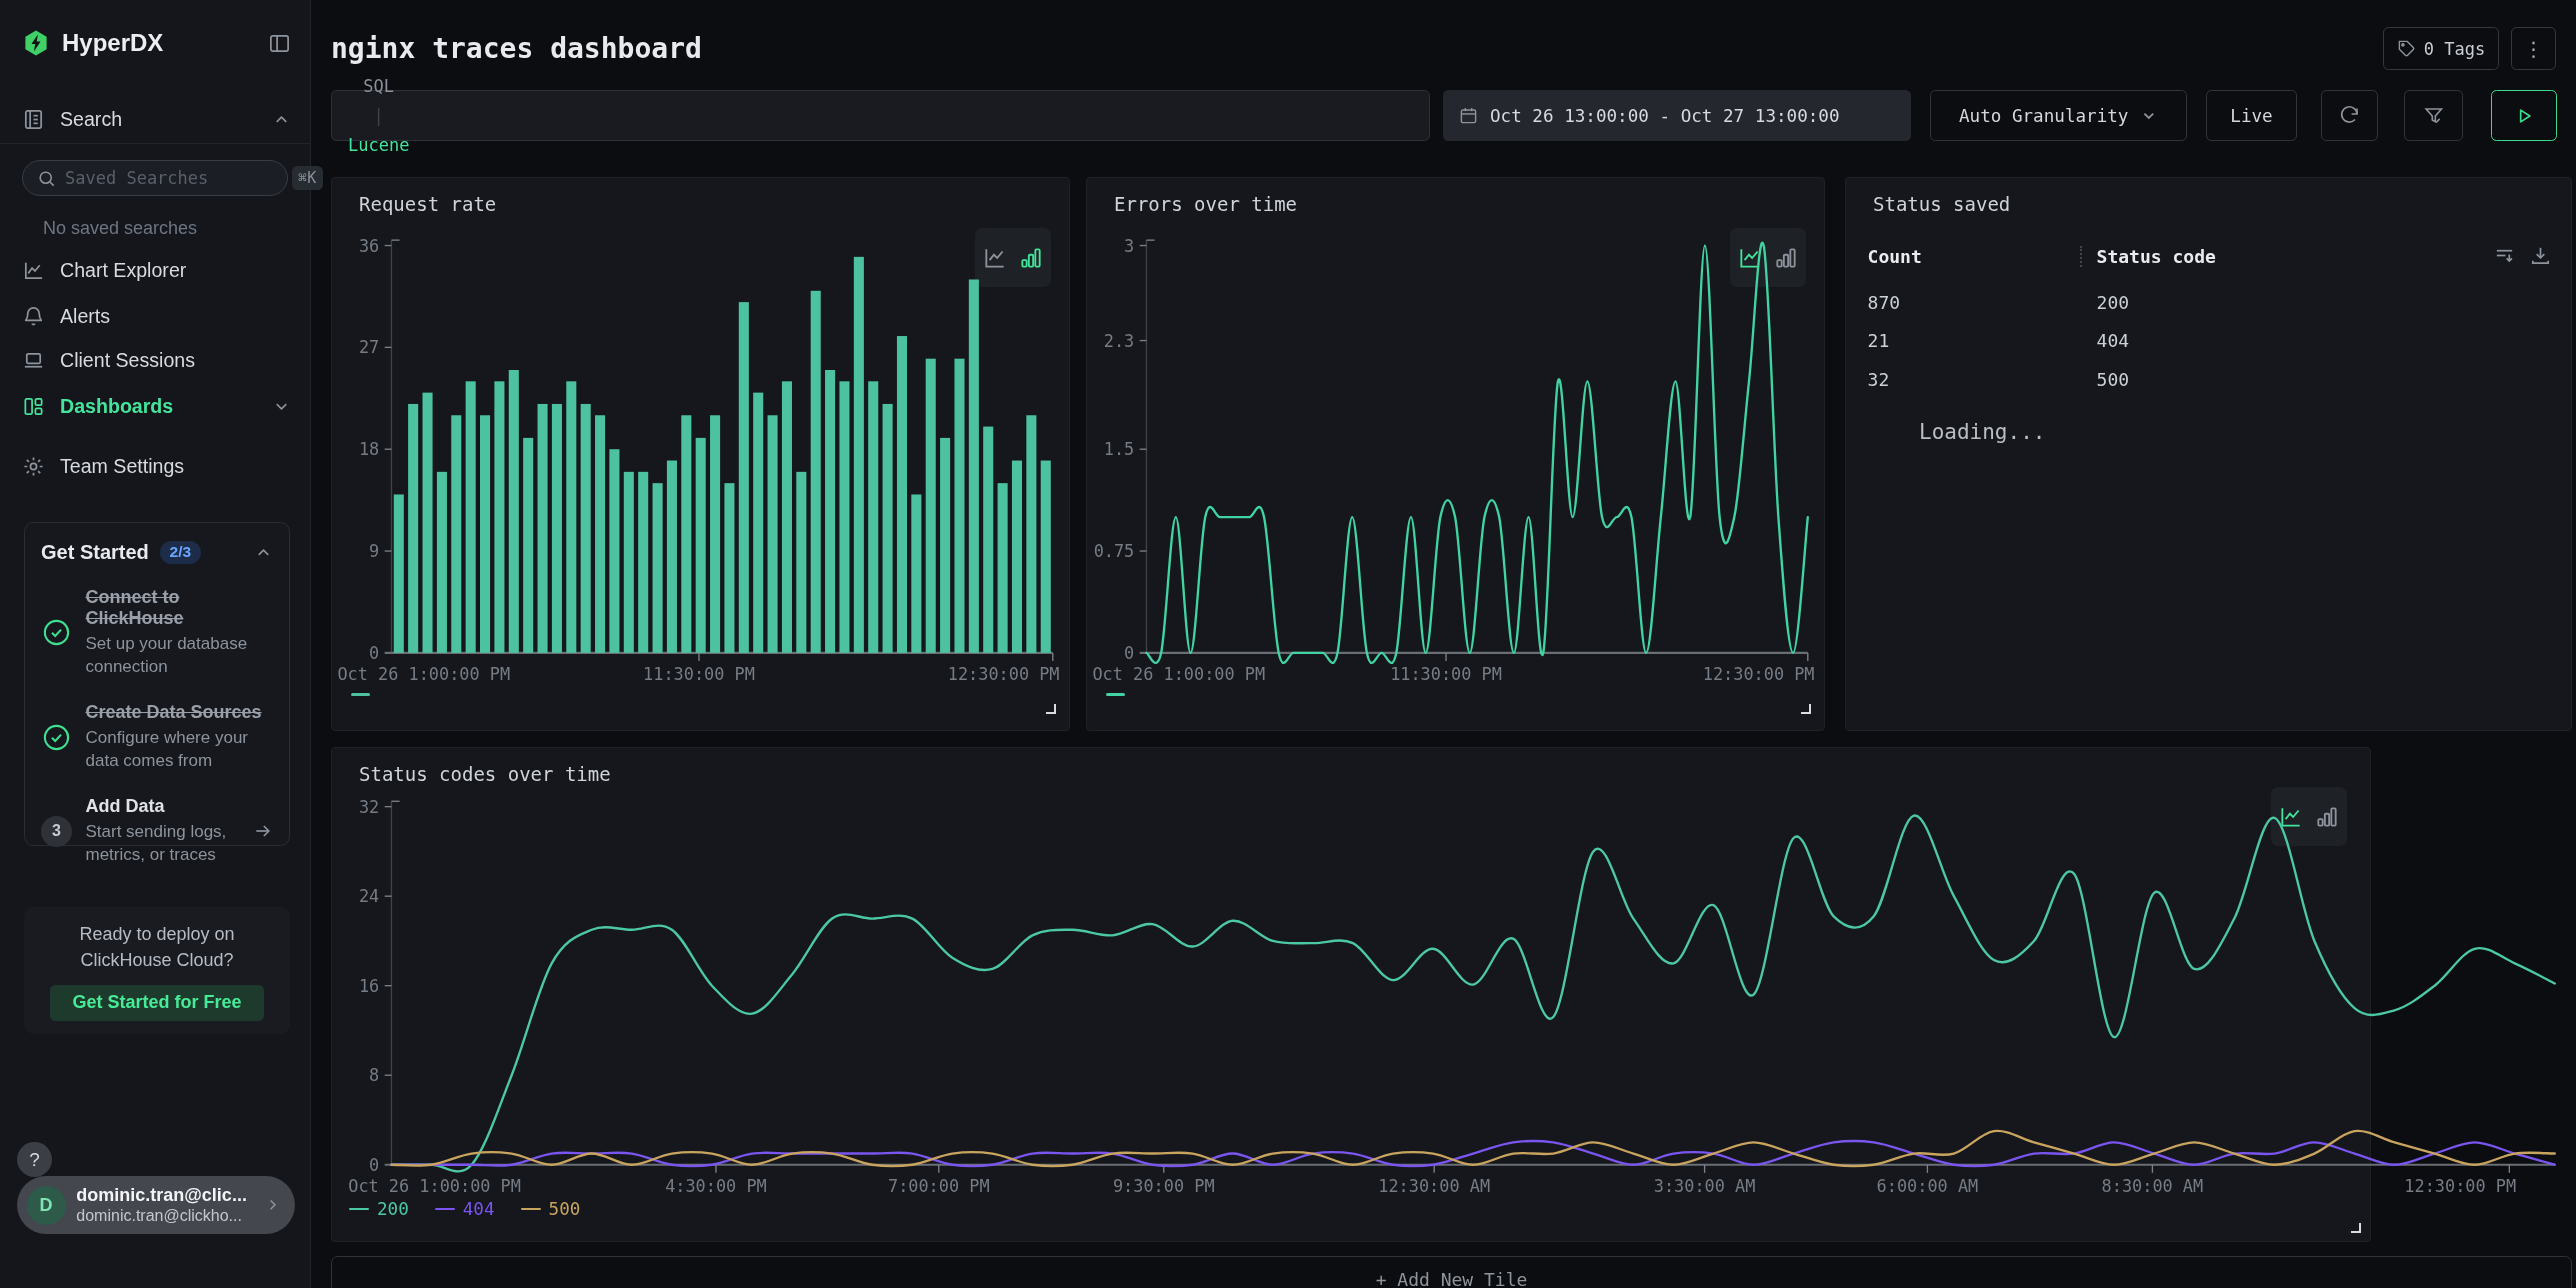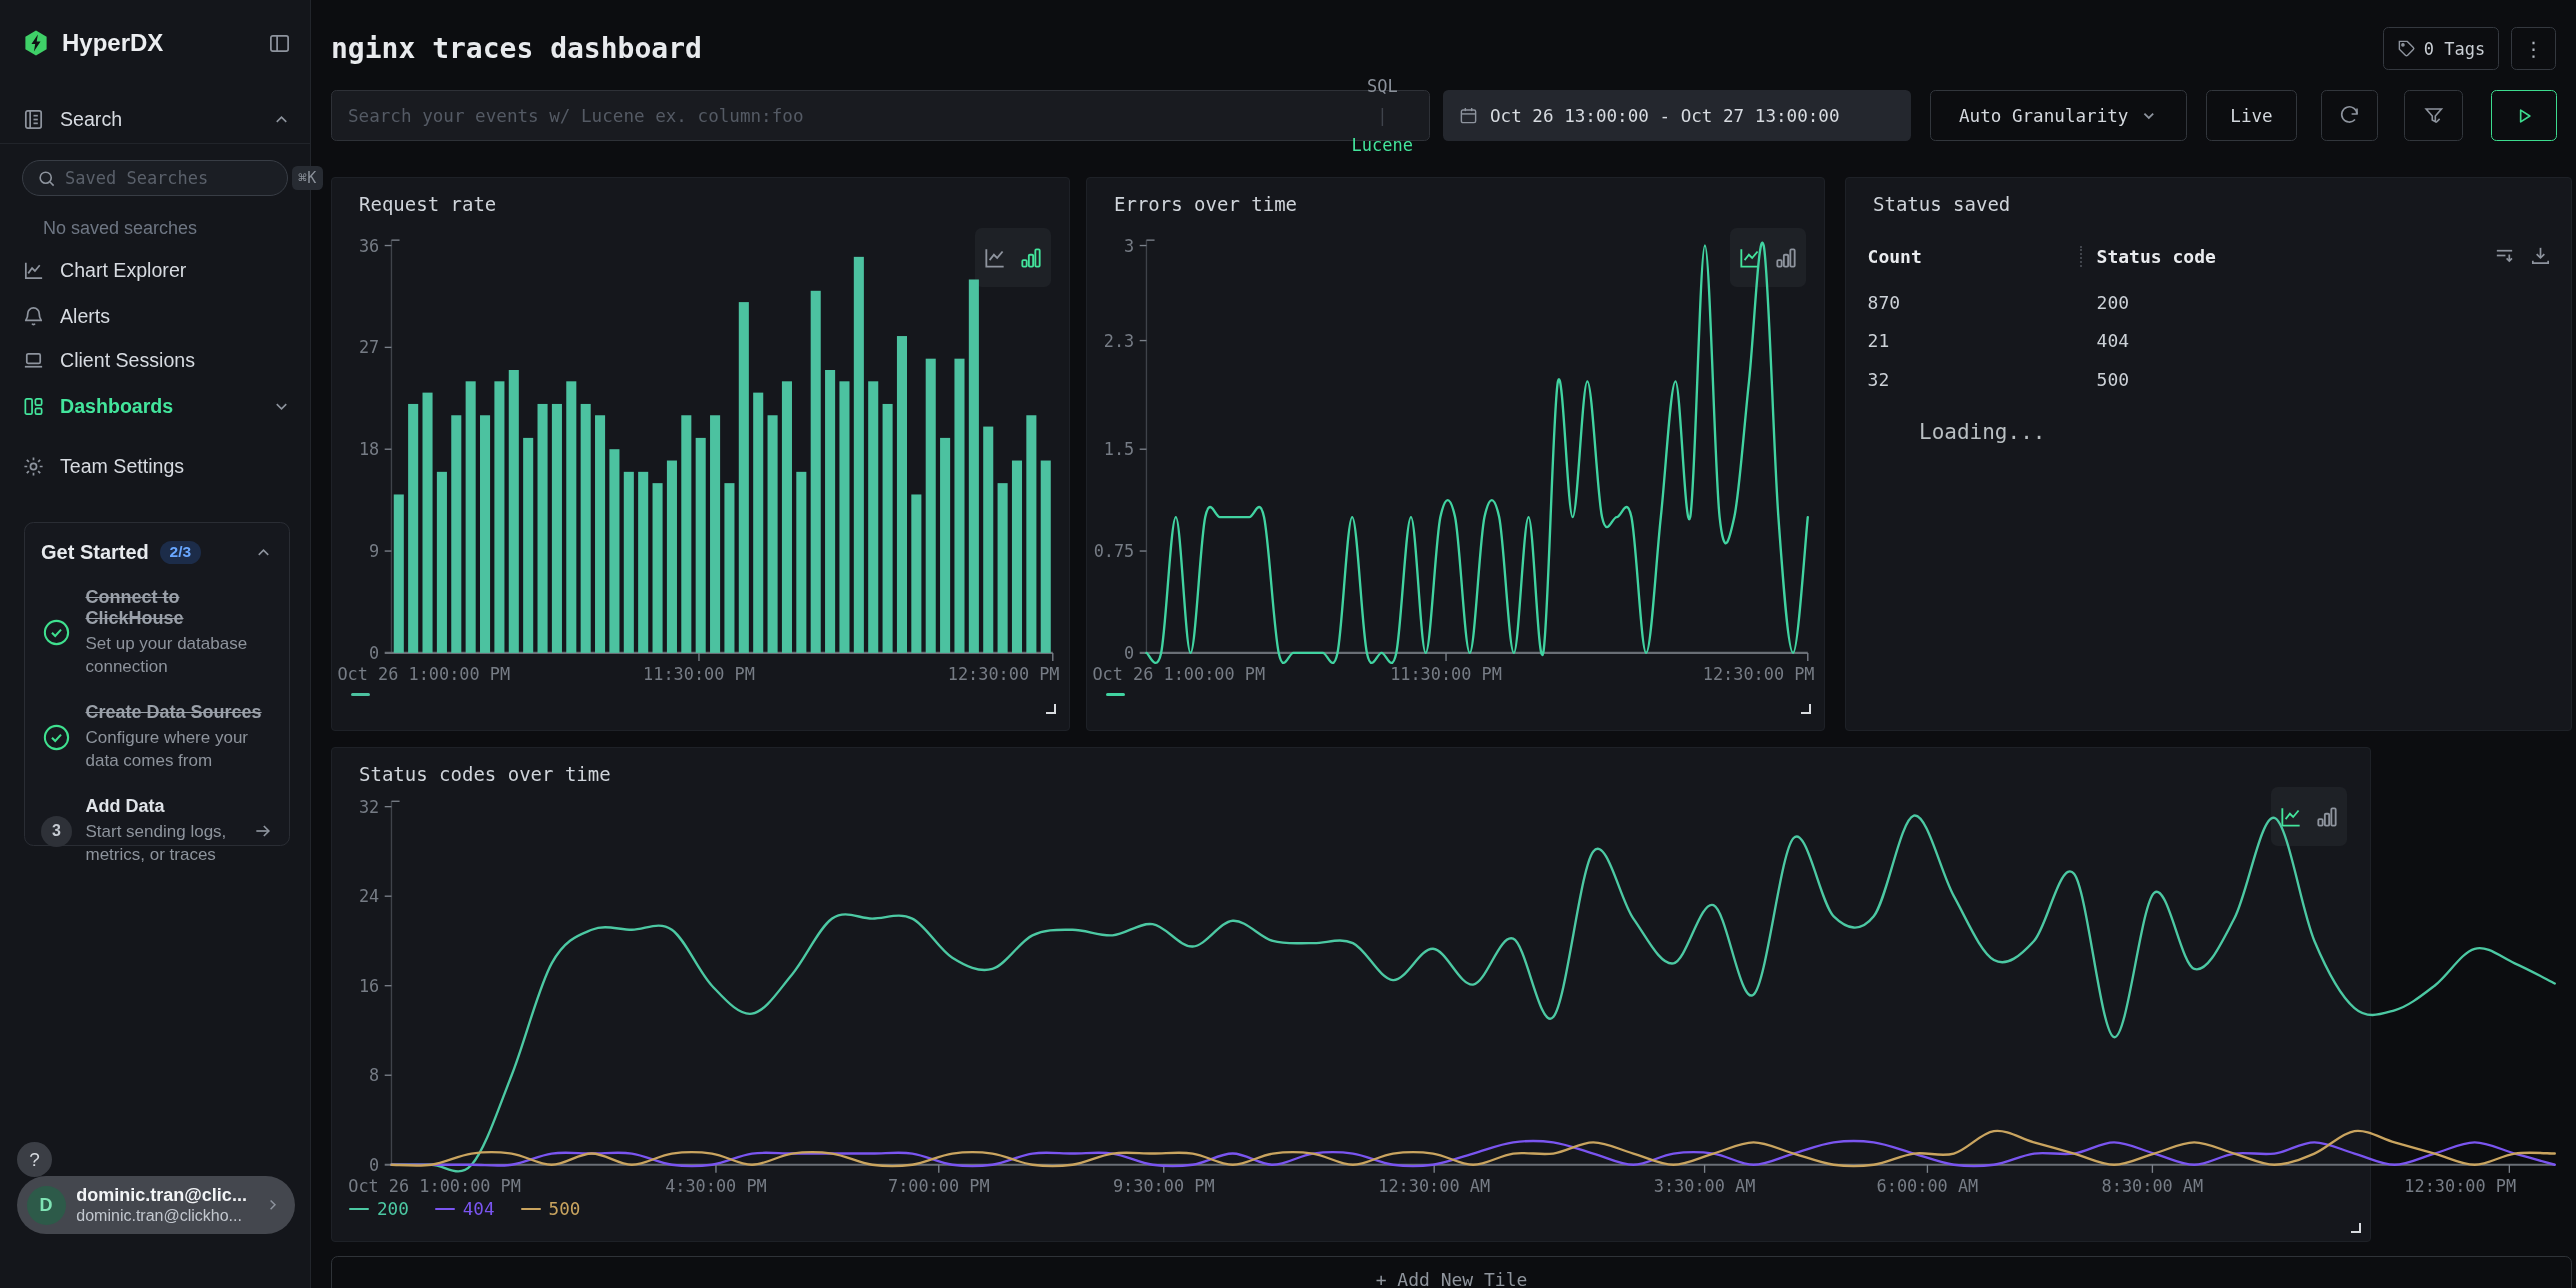--- a/index.html
+++ b/index.html
@@ -274,20 +274,27 @@
       </span>
       <span class="icon">
         <svg width="20" height="20" viewBox="0 0 24 24" fill="none" stroke="currentColor" stroke-width="2">
             <line x1="4" y1="12" x2="19" y2="12"></line>
             <polyline points="13 6 19 12 13 18"></polyline>
           </svg>
       </span>
     </div>
   </section>
 
+  <section class="cloud-card">
+    <div class="cloud-txt">
+      <span>Ready to deploy on</span><br>
+      <span>ClickHouse Cloud?</span>
+    </div>
+    <button class="cta">Get Started for Free</button>
+  </section>
 
   <div class="help-btn">?</div>
   <div class="user-pill">
     <span class="avatar">D</span>
     <span class="user-col">
       <div class="user-name">dominic.tran@clic...</div>
       <div class="user-mail">dominic.tran@clickho...</div>
     </span>
     <span class="icon">
       <svg width="17.6" height="17.6" viewBox="0 0 24 24" fill="none" stroke="currentColor" stroke-width="2">
@@ -304,21 +311,20 @@
     <svg width="19" height="19" viewBox="0 0 24 24" fill="none" stroke="currentColor" stroke-width="1.8">
         <path d="M20.6 13.4l-7.2 7.2a2 2 0 01-2.8 0L3 13V3h10l7.6 7.6a2 2 0 010 2.8z"></path>
         <circle cx="7.5" cy="7.5" r="1.4" fill="currentColor"></circle>
       </svg>
   </span>
   <span>0 Tags</span>
 </button>
 <button class="hbtn dots-btn">⋮</button>
 
 <div class="frow main-search">
-  <input placeholder="Search your events w/ Lucene ex. column:foo" style="">
   <span class="sqlswitch mono">
     <span>SQL</span>
     <span class="pipe">|</span>
     <span class="lucene">Lucene</span>
   </span>
 </div>
 
 <div class="frow date-btn mono">
   <span class="icon">
     <svg width="19" height="19" viewBox="0 0 24 24" fill="none" stroke="currentColor" stroke-width="1.8">

